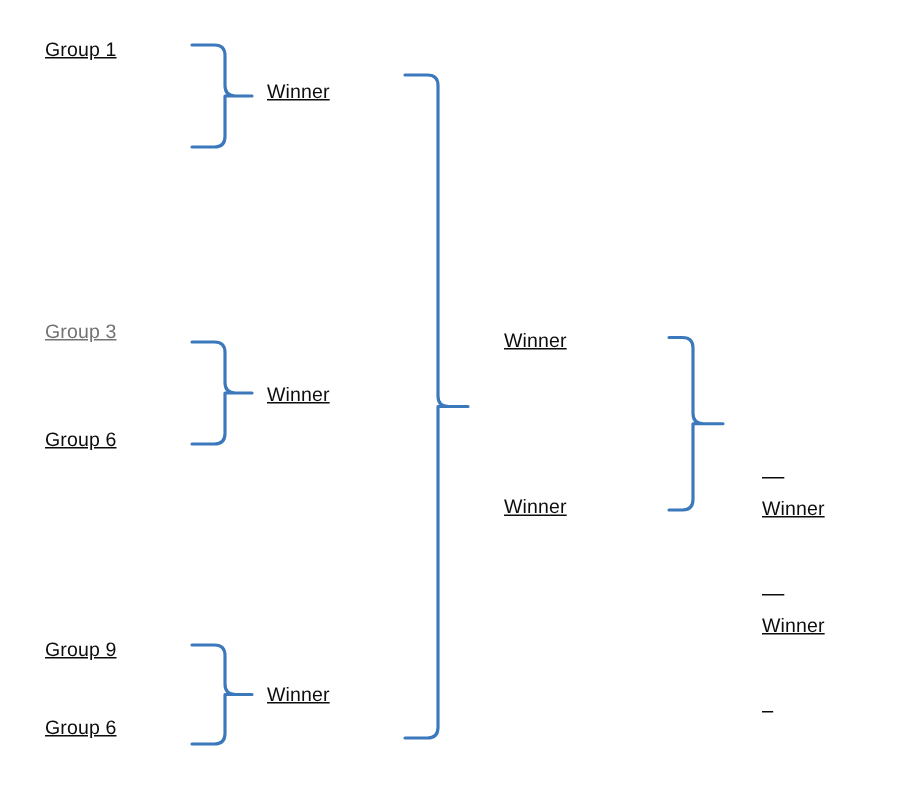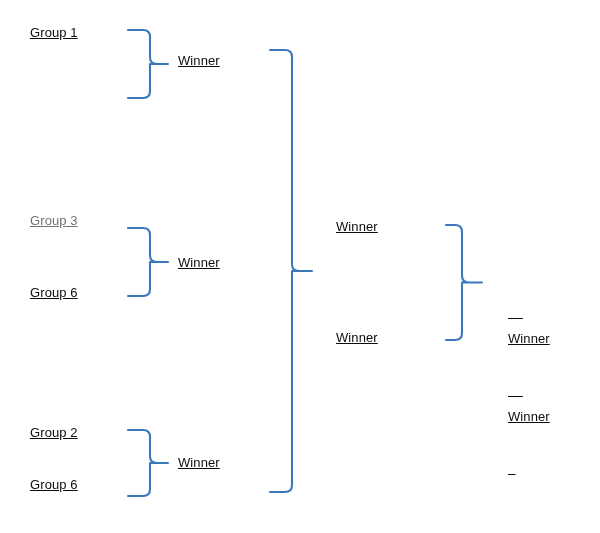--- a/index.html
+++ b/index.html
@@ -37,21 +37,21 @@
   }
 </style>
 </head>
 <body>
 
 <div id="canvas" style="background: rgb(255, 255, 255);">
 
   <div class="label" style="left: 30px; top: 20px; color: rgb(13, 13, 13);">Group 1</div>
   <div class="label" style="left: 30px; top: 208px; color: #737373;">Group 3</div>
   <div class="label" style="left: 30px; top: 280px; color: rgb(13, 13, 13);">Group 6</div>
-  <div class="label" style="left: 30px; top: 420px; color: rgb(13, 13, 13);">Group 2</div>
+  <div class="label" style="left: 30px; top: 420px; color: rgb(13, 13, 13);">Group 9</div>
   <div class="label" style="left: 30px; top: 472px; color: rgb(13, 13, 13);">Group 6</div>
 
   <div class="label" style="left: 178px; top: 48px; color: rgb(13, 13, 13);">Winner</div>
   <div class="label" style="left: 178px; top: 250px; color: rgb(13, 13, 13);">Winner</div>
   <div class="label" style="left: 178px; top: 450px; color: rgb(13, 13, 13);">Winner</div>
 
   <div class="label" style="left: 336px; top: 214px; color: rgb(13, 13, 13);">Winner</div>
   <div class="label" style="left: 336px; top: 325px; color: rgb(13, 13, 13);">Winner</div>
 
   <div class="label" style="left: 508px; top: 274px; color: rgb(13, 13, 13);">

